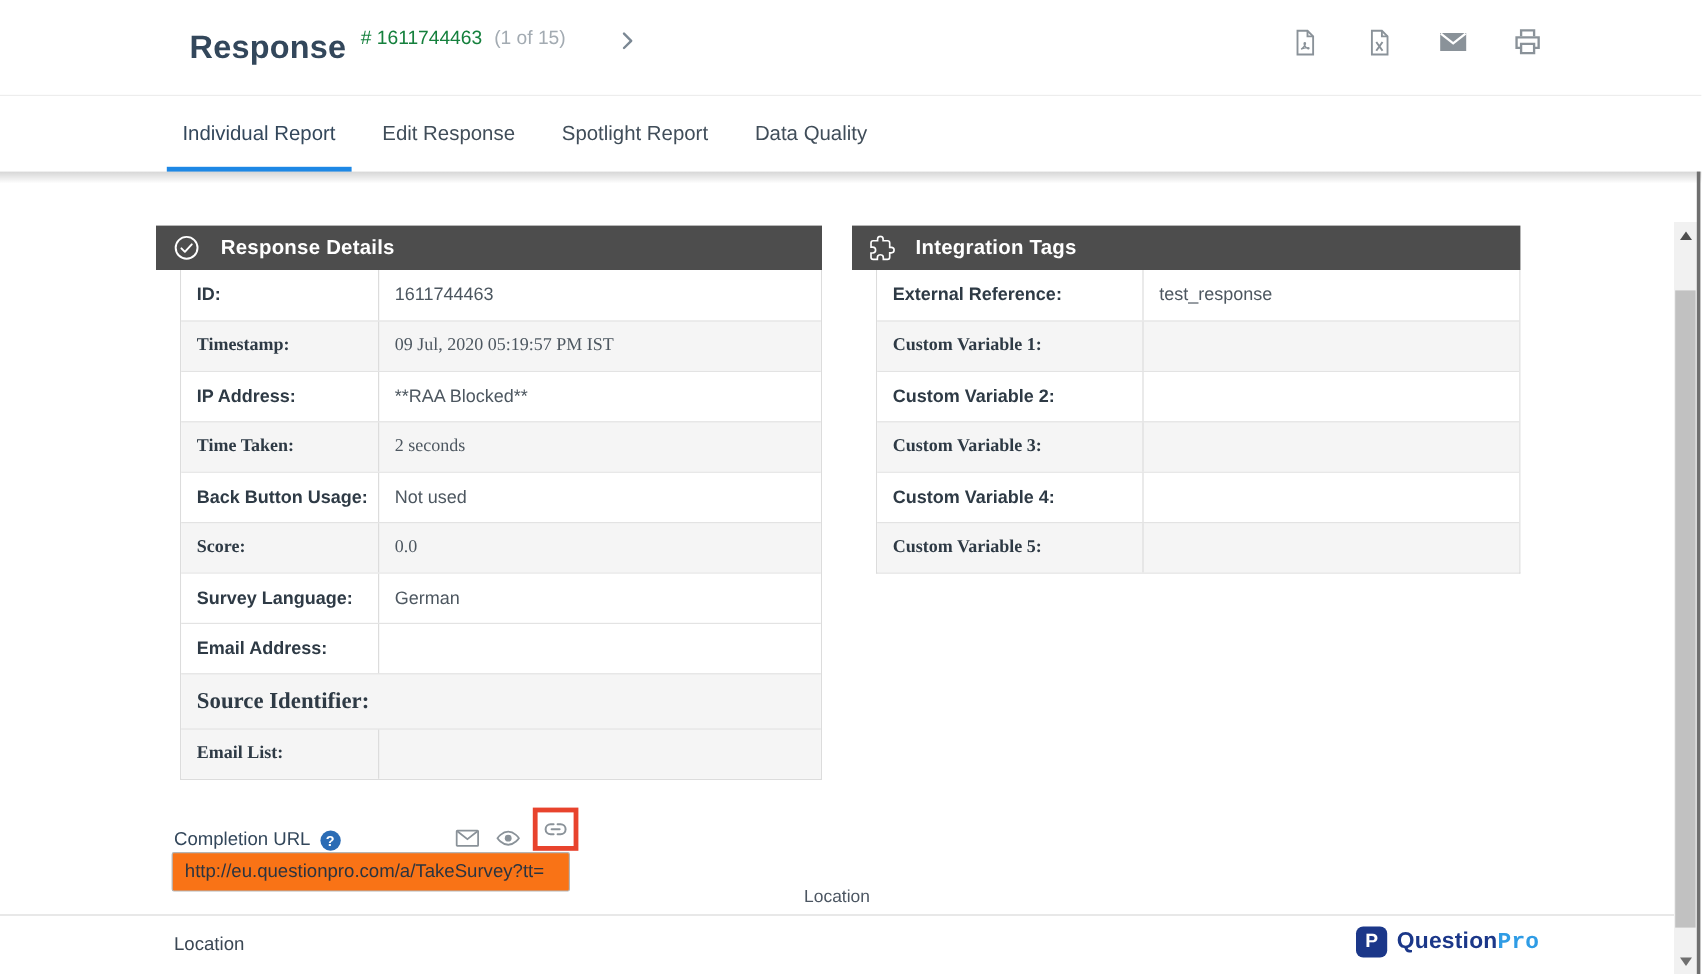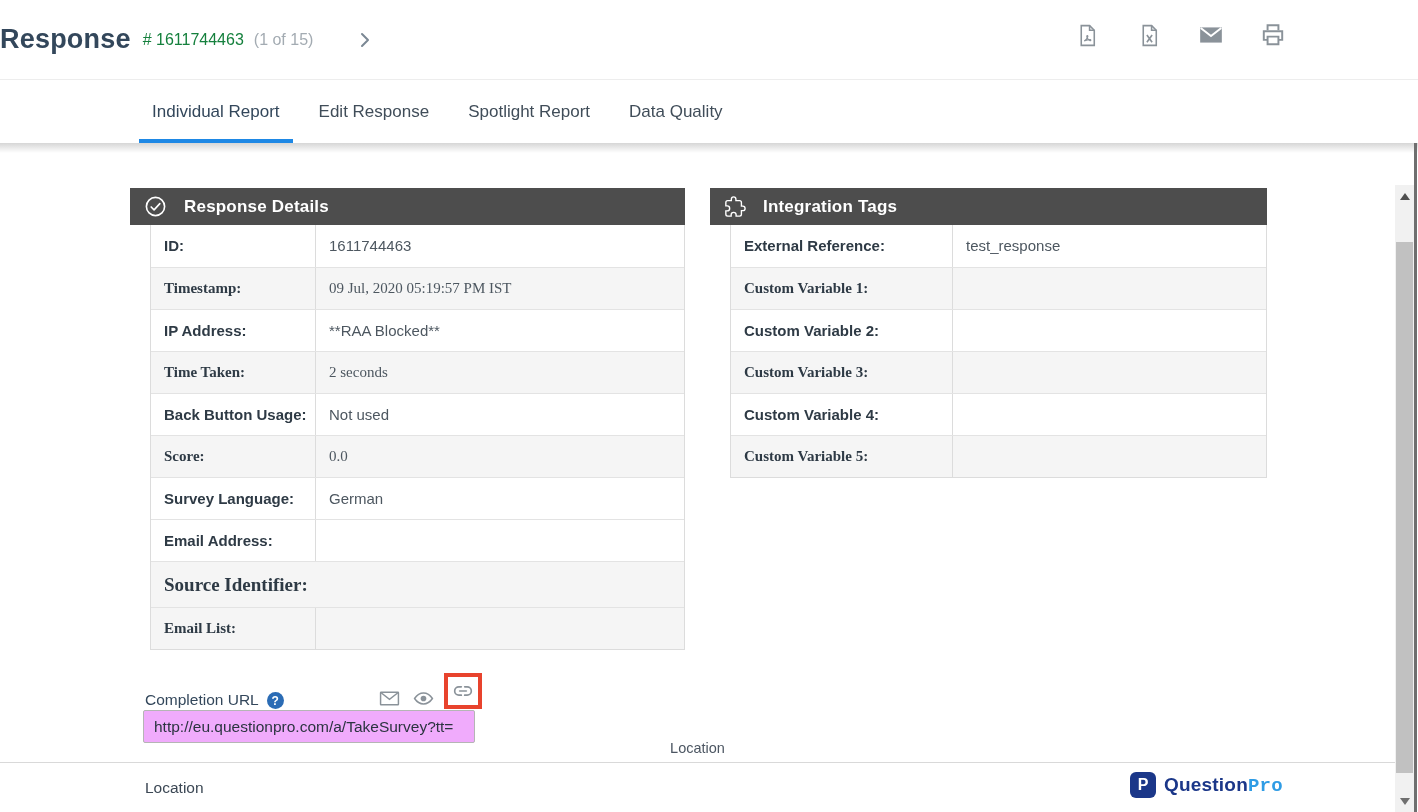--- a/index.html
+++ b/index.html
@@ -10,21 +10,21 @@
     font-family: "Liberation Sans", sans-serif;
     color: #3c4858;
   }
 
   
   .header {
     position: absolute; top: 0; left: 0; width: 1418px; height: 80px;
     background: #fff; border-bottom: 1px solid #ededed;
     display: flex; align-items: center;
   }
-  .title-group { display: flex; align-items: center; }
+  .title-group { margin-left: 158px; display: flex; align-items: flex-start; }
   .page-title { font-size: 27px; font-weight: bold; color: #33475b; letter-spacing: .2px; }
   .resp-number { font-size: 16px; color: #15803d; margin-left: 12px; }
   .resp-count { font-size: 16px; color: #a3abb2; margin-left: 10px; }
   .next-btn { margin-left: 42px; cursor: pointer; display: flex; align-items: center; }
 
   .toolbar { position: absolute; right: 132px; top: 22px; display: flex; gap: 36px; }
   .tool-icon { width: 26px; height: 26px; cursor: pointer; display: flex; align-items: center; justify-content: center; }
 
   
   .tabbar {
@@ -84,21 +84,21 @@
   .help-icon::after { content: "?"; }
   .curl-spacer { flex: 1; }
   .curl-icon { width: 22px; height: 22px; display: flex; align-items: center; justify-content: center; cursor: pointer; margin-left: 12px; }
   .annotation-box {
     margin-left: 10px; width: 38px; height: 36px;
     border: 4px solid #e8432d;
     display: flex; align-items: center; justify-content: center;
   }
   .curl-input {
     position: absolute; left: 143px; top: 710px; width: 332px; height: 33px;
-    border: 1px solid #b5b5b5; border-radius: 2px; background: #f0abfc;
+    border: 1px solid #b5b5b5; border-radius: 2px; background: #f97316;
     font-family: "Liberation Sans", sans-serif; font-size: 15.5px; color: #2b3440;
     padding: 0 8px 0 10px;
   }
 
   
   .location-overlay {
     position: absolute; top: 740px; left: 0; width: 1395px;
     text-align: center; font-size: 14.5px; color: #4c5662;
   }
   .divider { position: absolute; top: 762px; left: 0; width: 1413px; height: 1px; background: #d9d9d9; }

